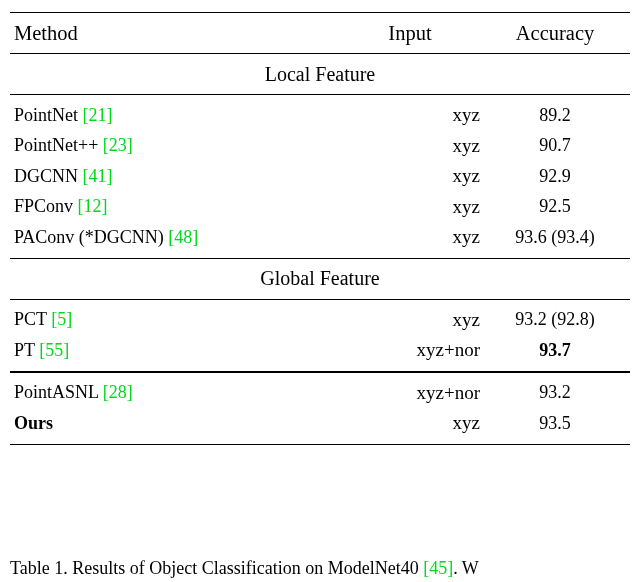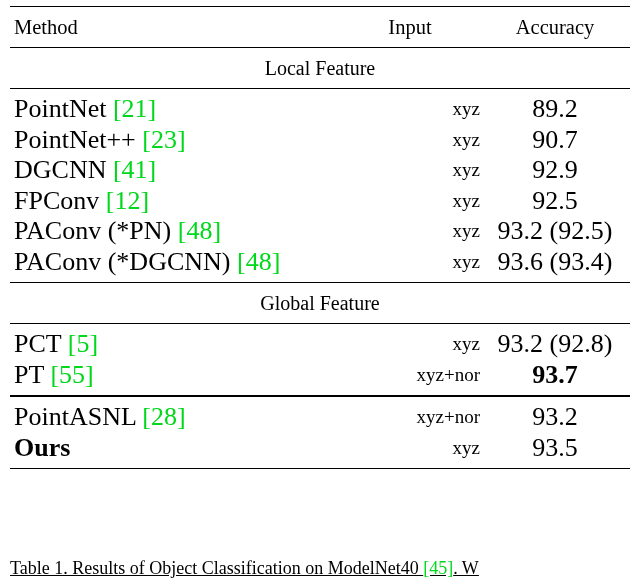--- a/index.html
+++ b/index.html
@@ -12,21 +12,21 @@
     height: 582px;
     font-family: "Liberation Serif", serif;
     color: #000000;
     overflow: hidden;
   }
   .page {
     position: relative;
     width: 640px;
     height: 582px;
     box-sizing: border-box;
-    padding: 6px 10px 0 10px;
+    padding: 12px 10px 0 10px;
   }
   table.results {
     width: 620px;
     border-collapse: collapse;
     font-size: 19.5px;
     table-layout: fixed;
   }
   table.results td, table.results th {
     padding: 0;
     vertical-align: middle;
@@ -57,41 +57,40 @@
   .hdr .a { text-align: center; }
 
   .section td {
     text-align: center;
     height: 40px;
     font-size: 20px;
   }
 
   .row td {
     height: 30.5px;
-    font-size: 26px;
+    font-size: 18px;
   }
   .row .m { text-align: left; padding-left: 4px; }
   .row .i { text-align: right; font-size: 19px; }
   .row .a { text-align: center; }
 
   .row.first-in-block td { padding-top: 5px; }
   .row.last-in-block td { padding-bottom: 5px; }
 
   .cite { color: #00d81b; }
   .bold { font-weight: bold; }
 
   .caption {
     position: absolute;
     left: 10px;
     top: 558px;
     width: 620px;
     font-size: 18px;
     white-space: nowrap;
     overflow: hidden;
-    text-decoration: underline;
   }
 </style>
 </head>
 <body>
 
 <div class="page">
 
   <table class="results">
     <colgroup>
       <col class="c-method">
@@ -134,25 +133,20 @@
       <tr class="row">
         <td class="m"><span>DGCNN</span> <span class="cite">[41]</span></td>
         <td class="i">xyz</td>
         <td class="a">92.9</td>
       </tr>
       <tr class="row">
         <td class="m"><span>FPConv</span> <span class="cite">[12]</span></td>
         <td class="i">xyz</td>
         <td class="a">92.5</td>
       </tr>
-      <tr class="row">
-        <td class="m"><span>PAConv (*PN)</span> <span class="cite">[48]</span></td>
-        <td class="i">xyz</td>
-        <td class="a">93.2 (92.5)</td>
-      </tr>
       <tr class="row last-in-block">
         <td class="m"><span>PAConv (*DGCNN)</span> <span class="cite">[48]</span></td>
         <td class="i">xyz</td>
         <td class="a">93.6 (93.4)</td>
       </tr>
 
       <tr class="rule-mid">
         <td class="hline" colspan="3"></td>
       </tr>
 

